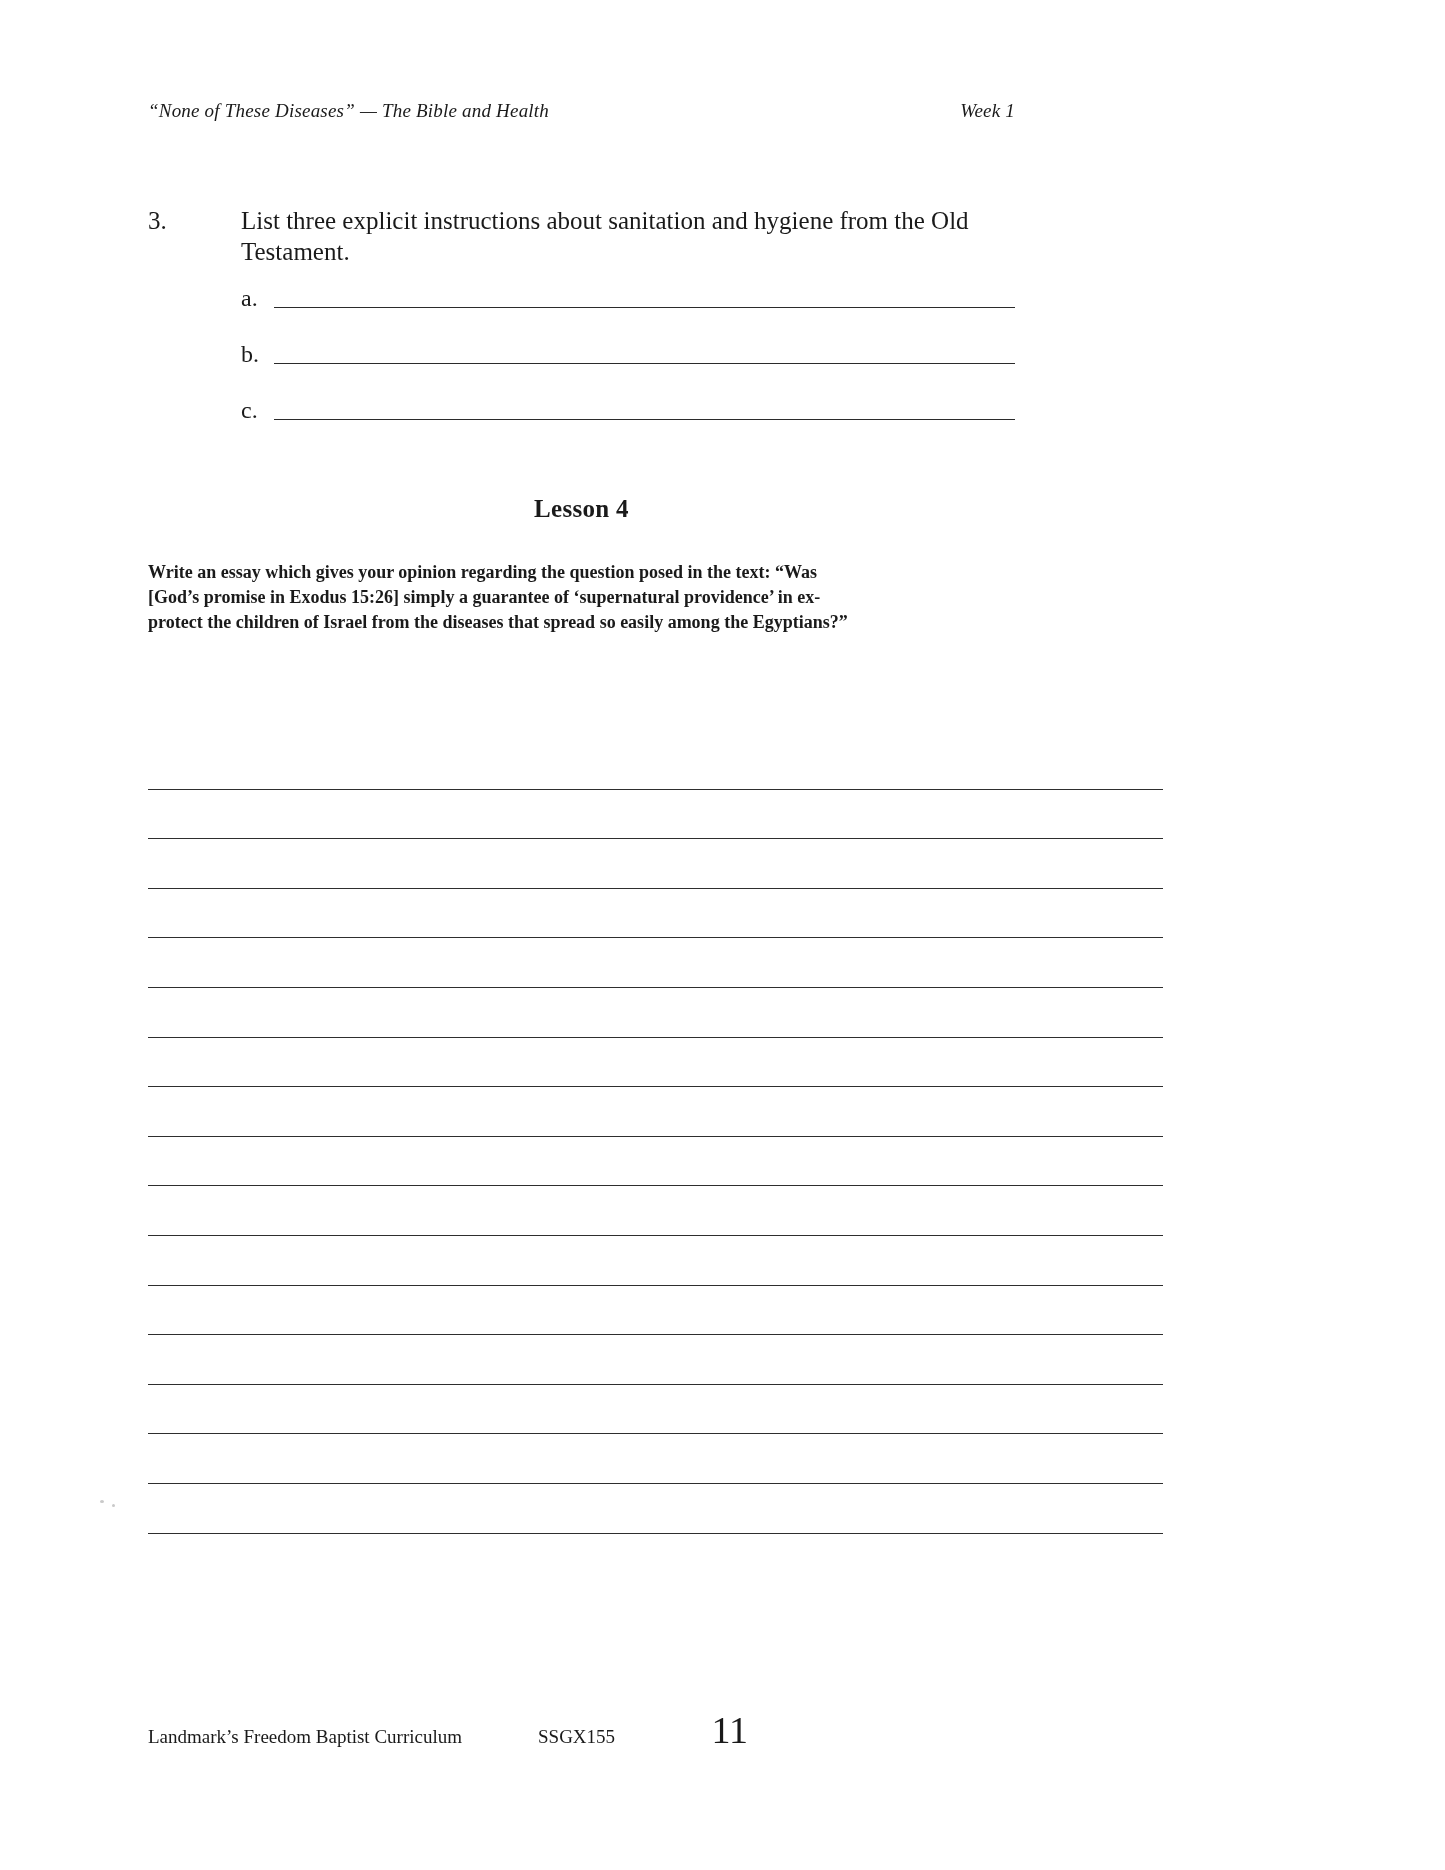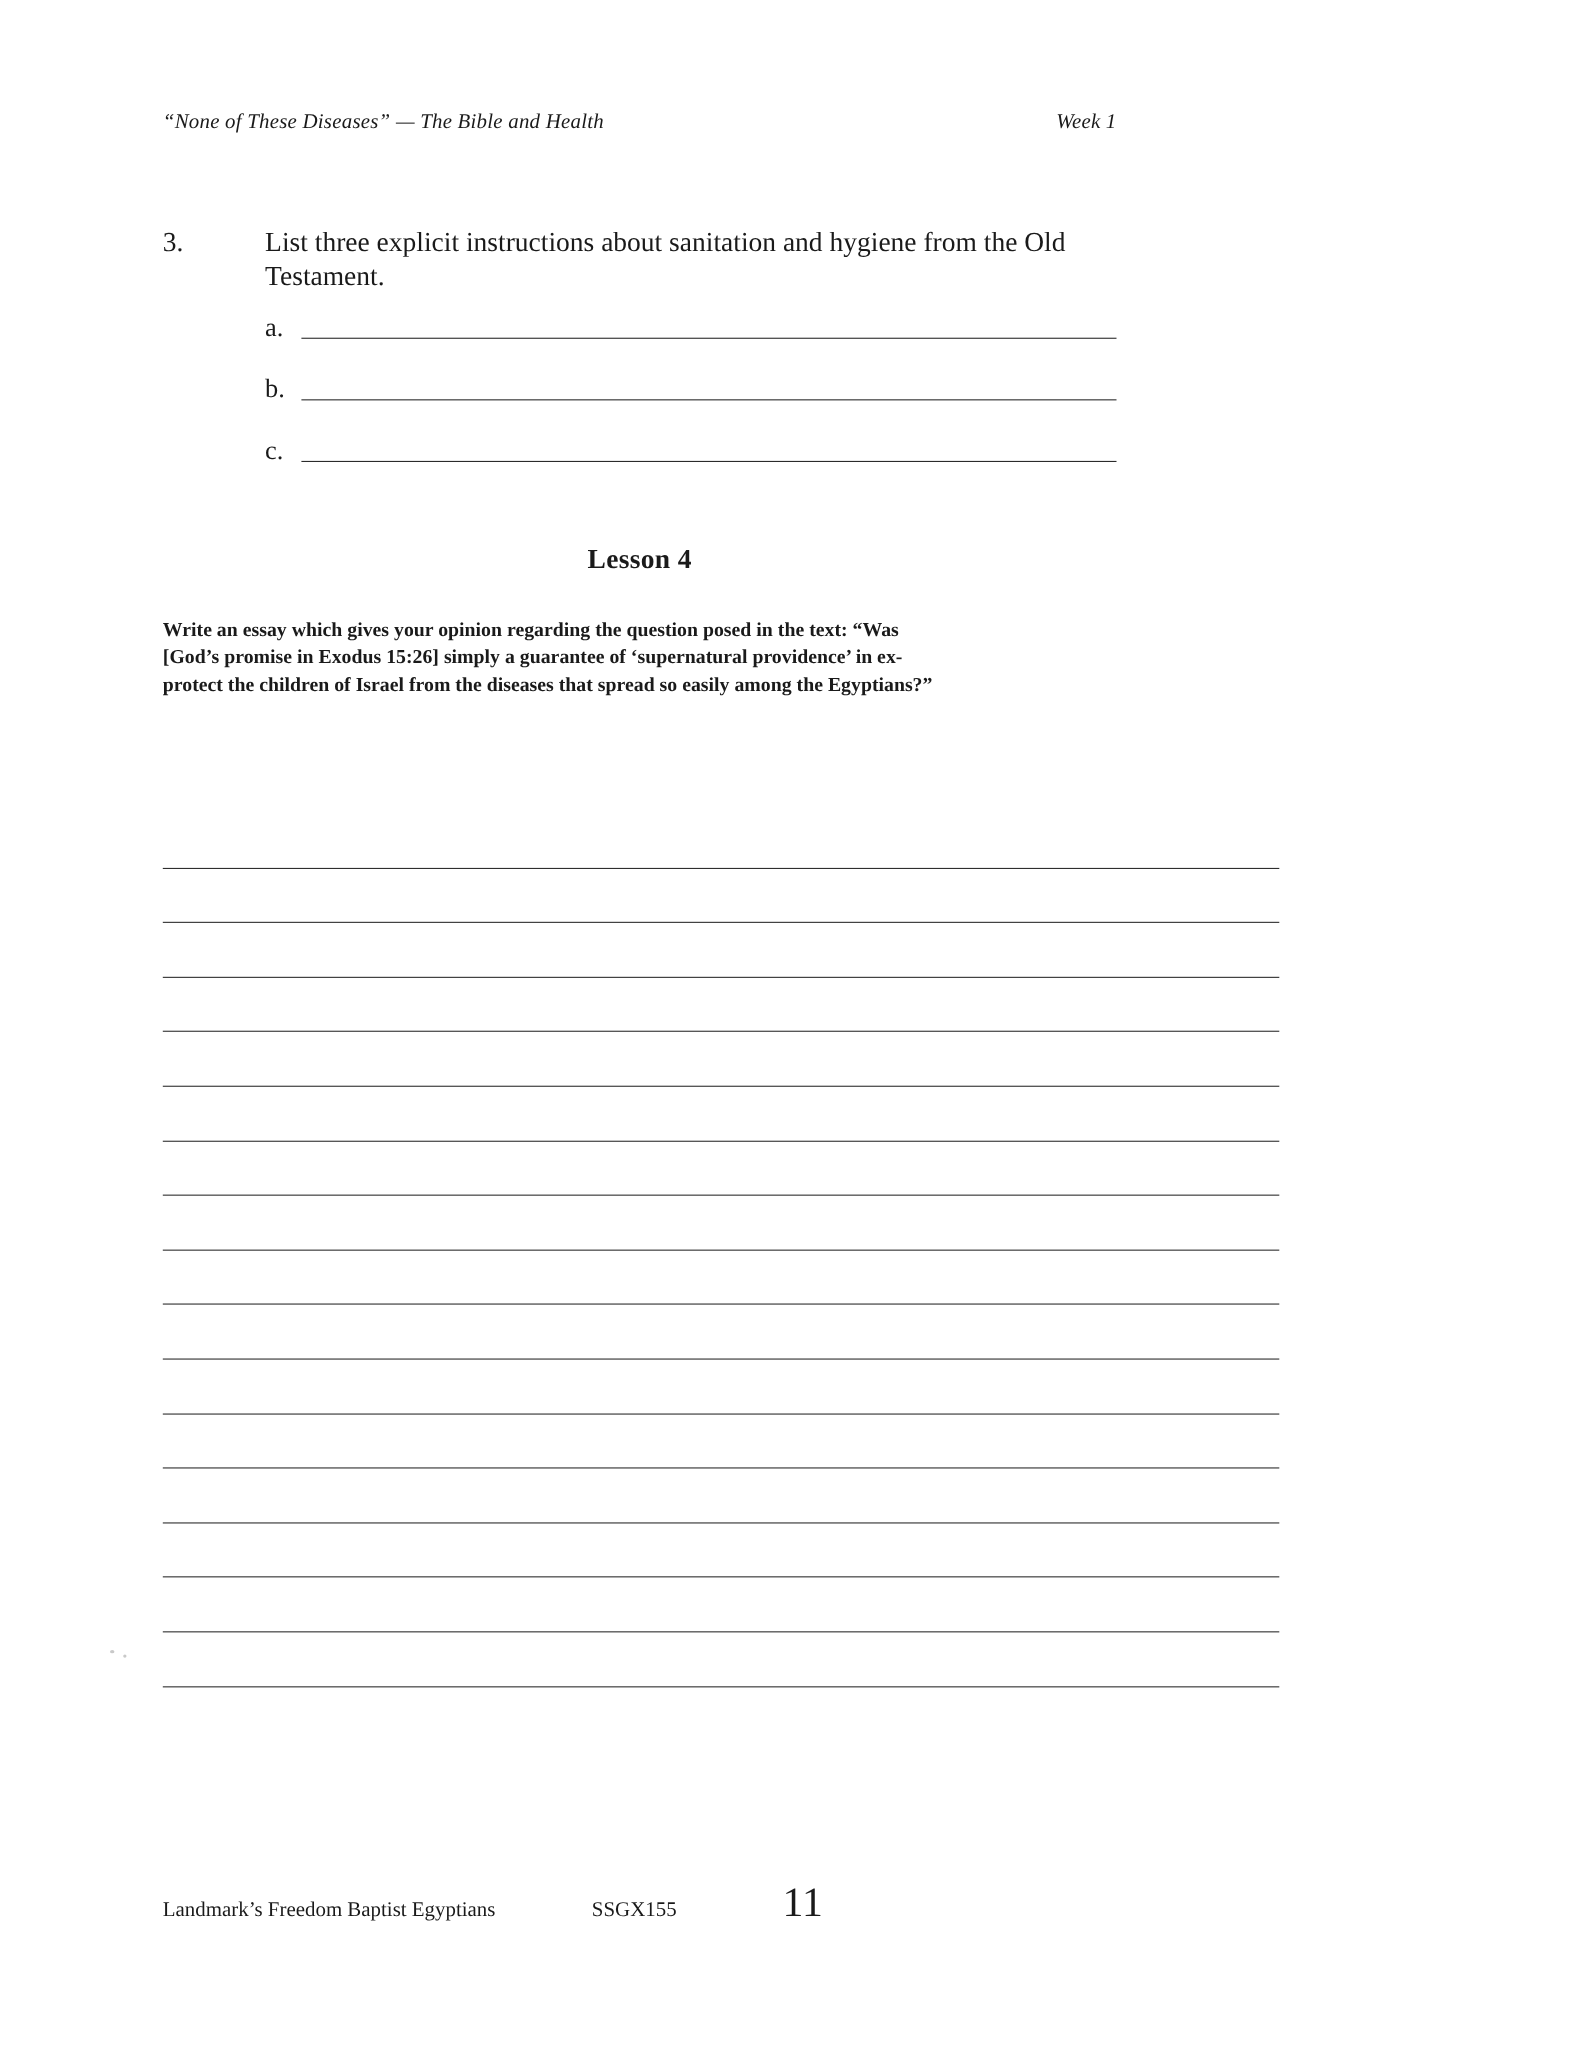--- a/index.html
+++ b/index.html
@@ -196,21 +196,21 @@
     <div class="rule"></div>
     <div class="rule"></div>
     <div class="rule"></div>
     <div class="rule"></div>
     <div class="rule"></div>
     <div class="rule"></div>
     <div class="rule"></div>
   </div>
 
   <div class="footer">
-    <span class="f-left">Landmark’s Freedom Baptist Egyptians</span>
+    <span class="f-left">Landmark’s Freedom Baptist Curriculum</span>
     <span class="f-code">SSGX155</span>
     <span class="f-page">11</span>
   </div>
 
   <div class="speck" style="left:100px; top:1500px; width:4px; height:3px;"></div>
   <div class="speck" style="left:112px; top:1504px; width:3px; height:3px;"></div>
   <div class="speck" style="left:1240px; top:985px; width:5px; height:2px;"></div>
 
 </div>
 

